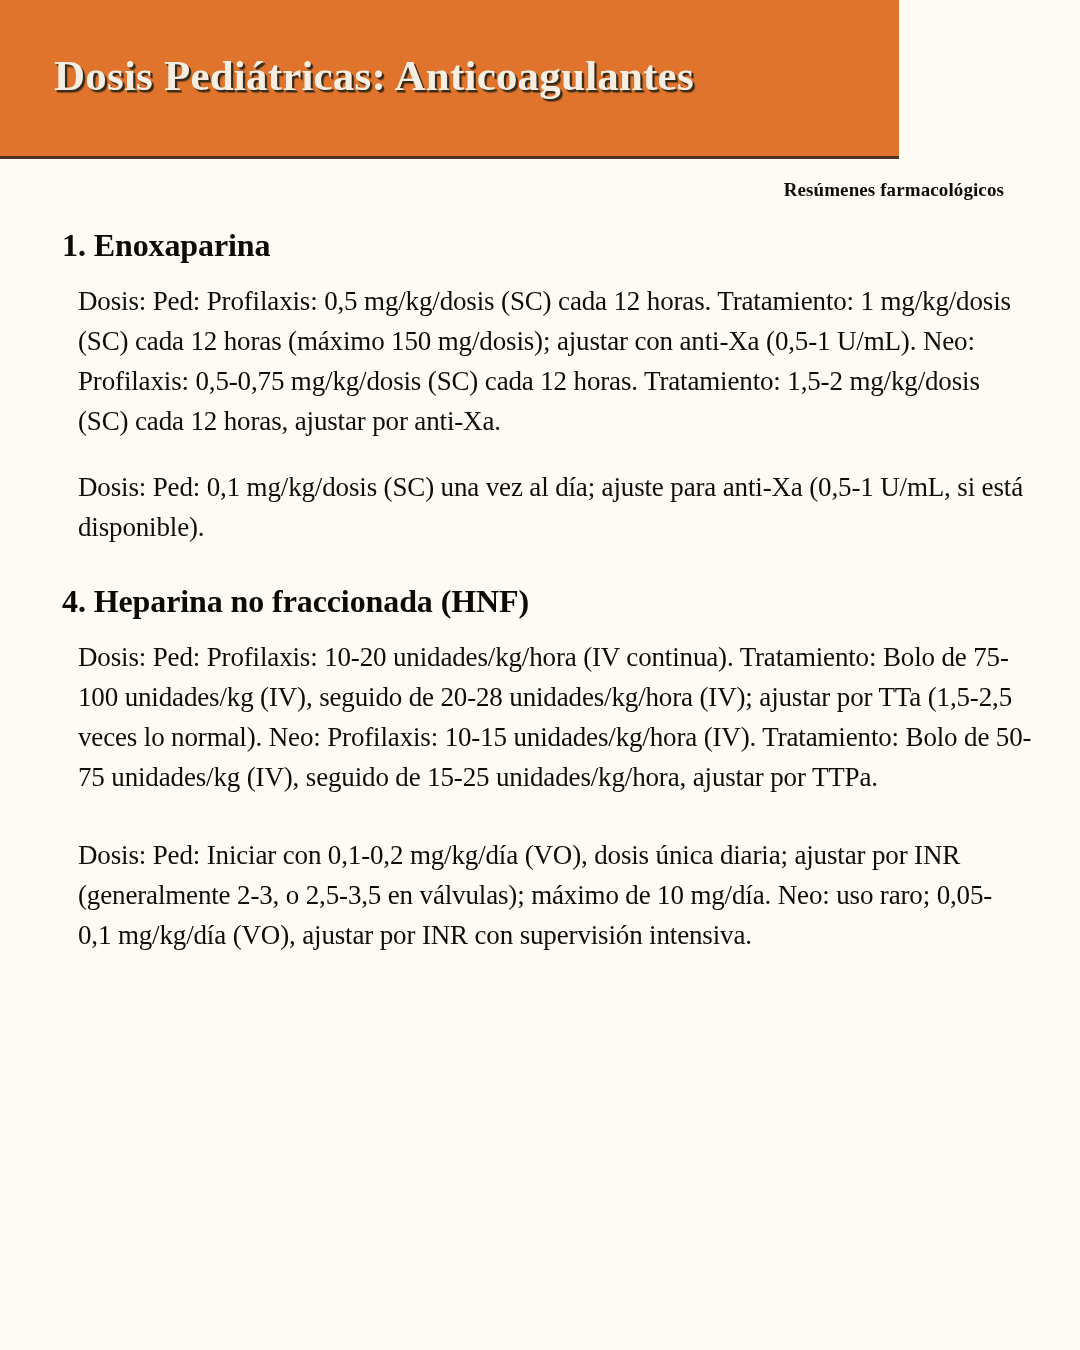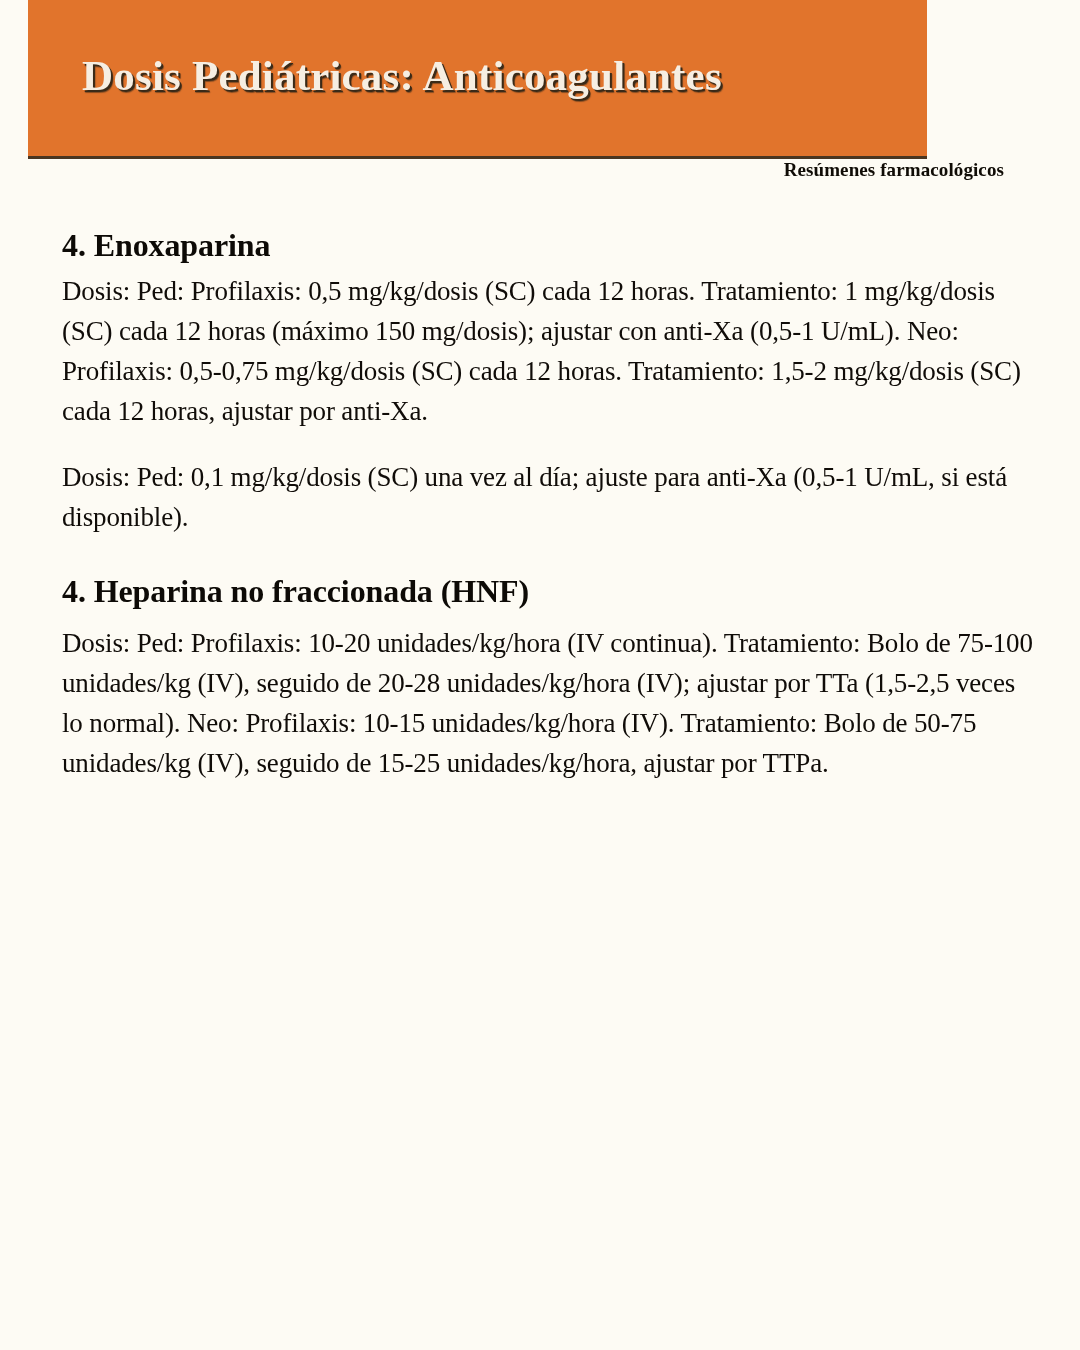--- a/index.html
+++ b/index.html
@@ -25,21 +25,20 @@
 
   
   .header-banner {
     position: relative;
     width: 899px;
     height: 159px;
     background: #E1742C;
     border-bottom: 3px solid #4A3520;
     box-sizing: border-box;
     overflow: hidden;
-    margin-left: 28px;
   }
 
   .header-title {
     position: absolute;
     left: 54px;
     top: 50px;
     font-family: "Liberation Serif", "DejaVu Serif", serif;
     font-weight: bold;
     font-size: 43px;
     line-height: 52px;
@@ -50,21 +49,21 @@
        2.5px 2.5px 1px rgba(58,42,24,0.55);
     white-space: nowrap;
   }
 
   
   .kicker-row {
     position: relative;
     width: 1080px;
     height: 44px;
     text-align: right;
-    padding: 0 76px 0 0;
+    padding: 20px 76px 0 0;
     box-sizing: border-box;
   }
   .kicker {
     display: inline-block;
     font-family: "Liberation Serif", "DejaVu Serif", serif;
     font-weight: bold;
     font-size: 19px;
     line-height: 22px;
     color: #100C06;
     letter-spacing: 0.1px;
@@ -92,21 +91,21 @@
     letter-spacing: -0.1px;
     white-space: nowrap;
   }
 
   .drug-body {
     font-family: "Liberation Serif", "DejaVu Serif", serif;
     font-weight: normal;
     font-size: 27px;
     line-height: 40px;
     color: #100C08;
-    margin: 0;
+    margin: 16px;
     max-width: 1000px;
     text-align: left;
     letter-spacing: -0.15px;
   }
 
   
   .sec-1 { margin-top: 8px; }
   .sec-1 .drug-body { max-width: 1000px; }
 
   .sec-2 { margin-top: 26px; }
@@ -130,30 +129,31 @@
     <div class="header-title">Dosis Pediátricas: Anticoagulantes</div>
   </div>
 
   <div class="kicker-row">
     <span class="kicker">Resúmenes farmacológicos</span>
   </div>
 
   <div class="content">
 
     <div class="drug-section sec-1">
-      <h2 class="drug-heading">4. Enoxaparina</h2>
+      <h2 class="drug-heading">1. Enoxaparina</h2>
       <p class="drug-body">Dosis: Ped: Profilaxis: 0,5 mg/kg/dosis (SC) cada 12 horas. Tratamiento: 1 mg/kg/dosis (SC) cada 12 horas (máximo 150 mg/dosis); ajustar con anti-Xa (0,5-1 U/mL). Neo: Profilaxis: 0,5-0,75 mg/kg/dosis (SC) cada 12 horas. Tratamiento: 1,5-2 mg/kg/dosis (SC) cada 12 horas, ajustar por anti-Xa.</p>
     </div>
 
     <div class="drug-section sec-2">
       <p class="drug-body">Dosis: Ped: 0,1 mg/kg/dosis (SC) una vez al día; ajuste para anti-Xa (0,5-1 U/mL, si está disponible).</p>
     </div>
 
     <div class="drug-section sec-3">
       <h2 class="drug-heading">4. Heparina no fraccionada (HNF)</h2>
       <p class="drug-body">Dosis: Ped: Profilaxis: 10-20 unidades/kg/hora (IV continua). Tratamiento: Bolo de 75-100 unidades/kg (IV), seguido de 20-28 unidades/kg/hora (IV); ajustar por TTa (1,5-2,5 veces lo normal). Neo: Profilaxis: 10-15 unidades/kg/hora (IV). Tratamiento: Bolo de 50-75 unidades/kg (IV), seguido de 15-25 unidades/kg/hora, ajustar por TTPa.</p>
     </div>
 
     <div class="drug-section sec-4">
+      <p class="drug-body">Dosis: Ped: Iniciar con 0,1-0,2 mg/kg/día (VO), dosis única diaria; ajustar por INR (generalmente 2-3, o 2,5-3,5 en válvulas); máximo de 10 mg/día. Neo: uso raro; 0,05-0,1 mg/kg/día (VO), ajustar por INR con supervisión intensiva.</p>
     </div>
 
   </div>
 </div>
 
 </body></html>

